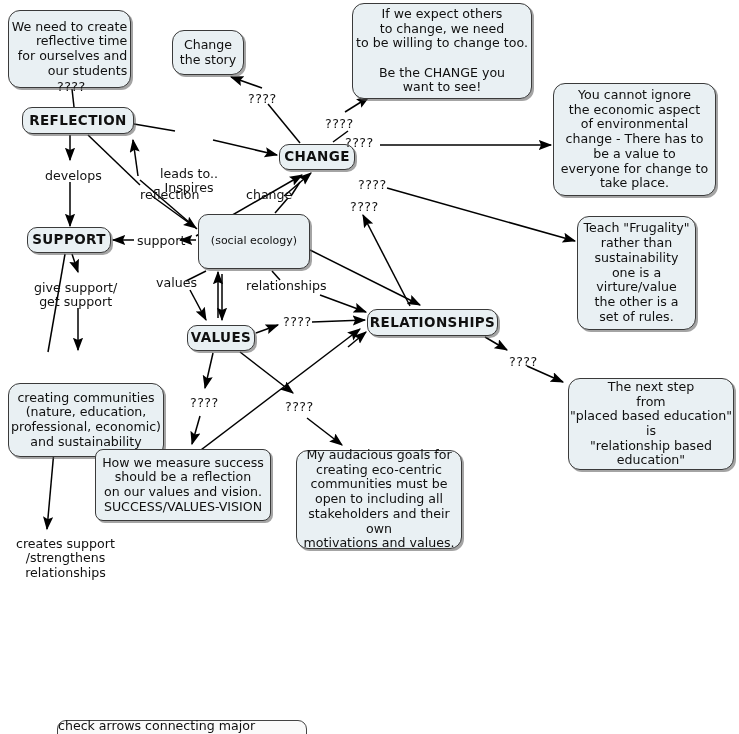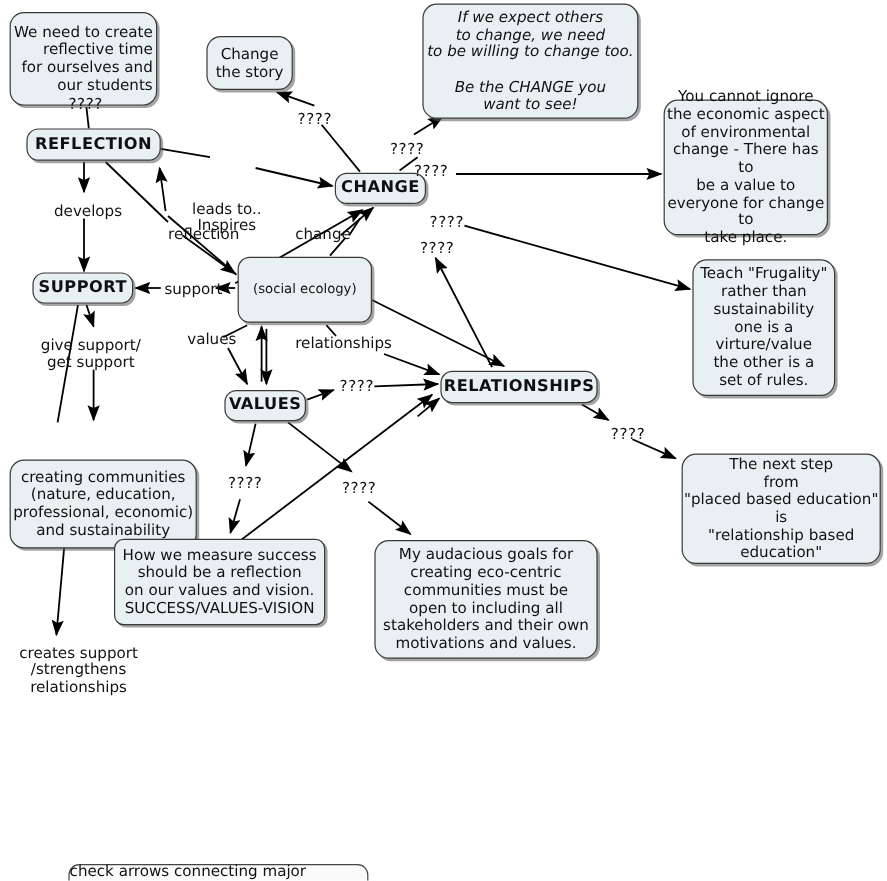--- a/index.html
+++ b/index.html
@@ -176,30 +176,30 @@
 reflective time
 for ourselves and
 our students</span>
   </div>
 
   <div class="node statement" style="left:172px; top:30px; width:72px; height:45px;">
     <span>Change
 the story</span>
   </div>
 
-  <div class="node statement" style="left:352px; top:3px; width:180px; height:96px;font-style:italic;">
+  <div class="node statement" style="left:352px; top:3px; width:180px; height:96px;">
     <span>If we expect others
 to change, we need
 to be willing to change too.
 
 Be the CHANGE you
 want to see!</span>
   </div>
 
-  <div class="node statement" style="left:553px; top:83px; width:137px; height:113px;">
+  <div class="node statement" style="left:553px; top:83px; width:163px; height:113px;">
     <span>You cannot ignore
 the economic aspect
 of environmental
 change - There has to
 be a value to
 everyone for change to
 take place.</span>
   </div>
 
   <div class="node statement" style="left:577px; top:216px; width:119px; height:114px;">
@@ -243,21 +243,21 @@
 and sustainability</span>
   </div>
 
   <div class="node statement" style="left:95px; top:449px; width:176px; height:72px;border-radius:8px;">
     <span>How we measure success
 should be a reflection
 on our values and vision.
 SUCCESS/VALUES-VISION</span>
   </div>
 
-  <div class="node statement" style="left:312px; top:450px; width:186px; height:99px;text-align:center;">
+  <div class="node statement" style="left:296px; top:450px; width:166px; height:99px;text-align:center;">
     <span>My audacious goals for
 creating eco-centric
 communities must be
 open to including all
 stakeholders and their own
 motivations and values.</span>
   </div>
 
   <div class="node statement" style="left:568px; top:378px; width:166px; height:92px;text-align:center;">
     <span>The next step

